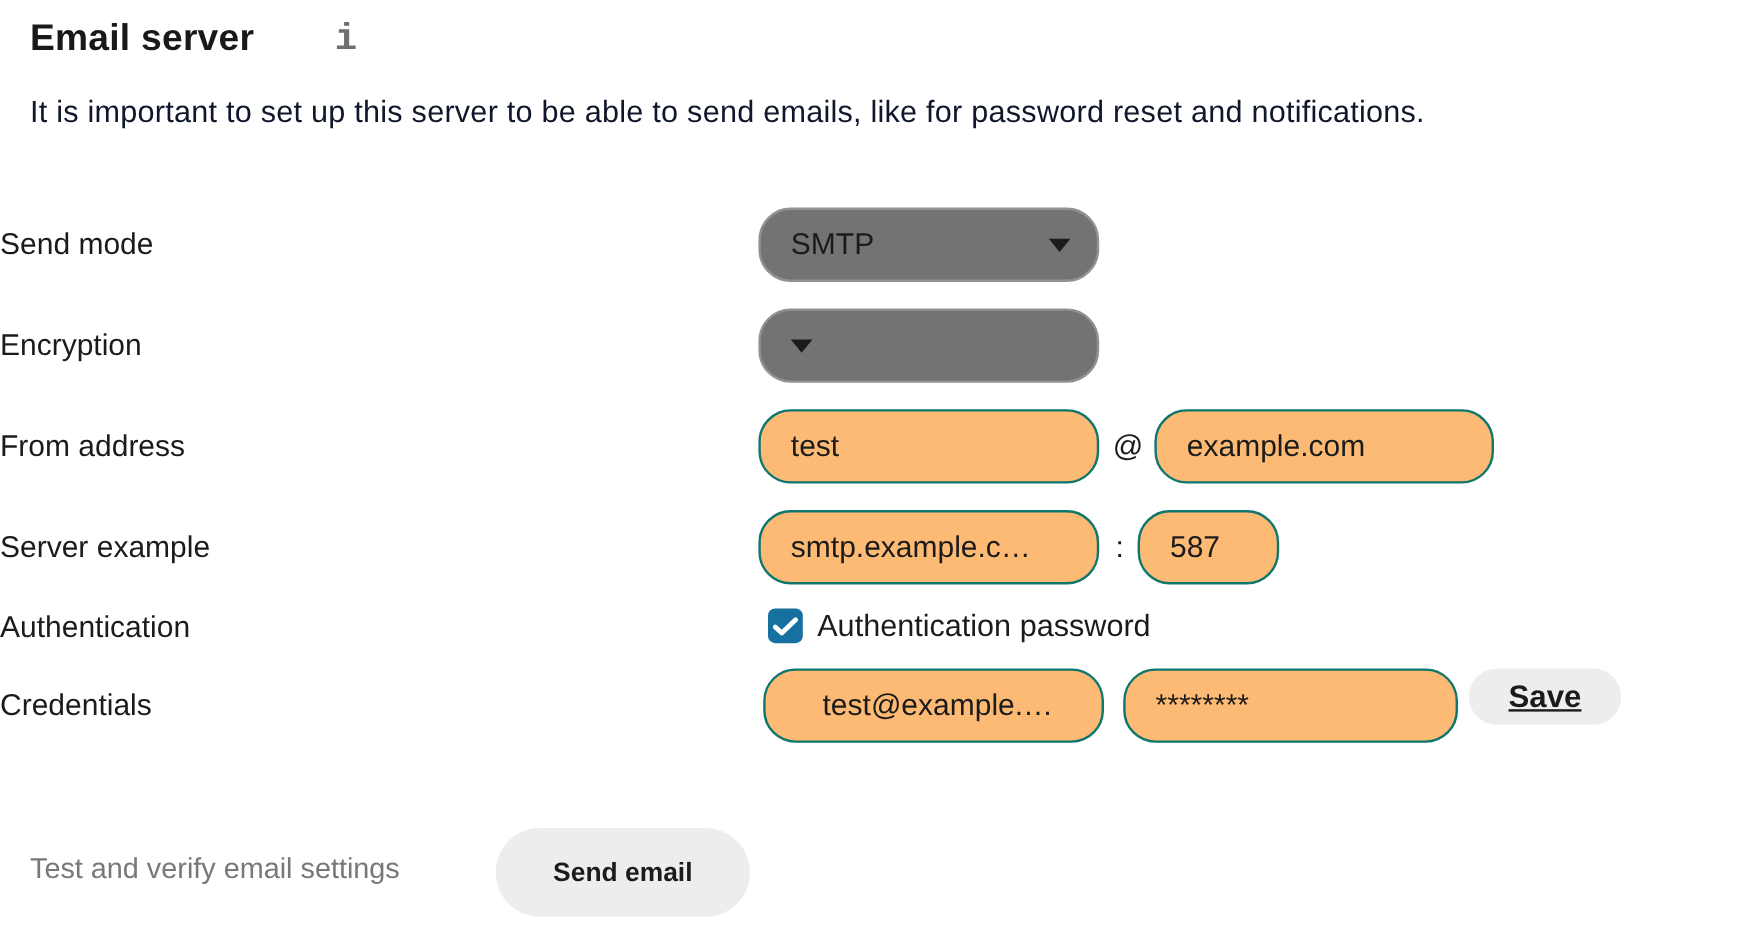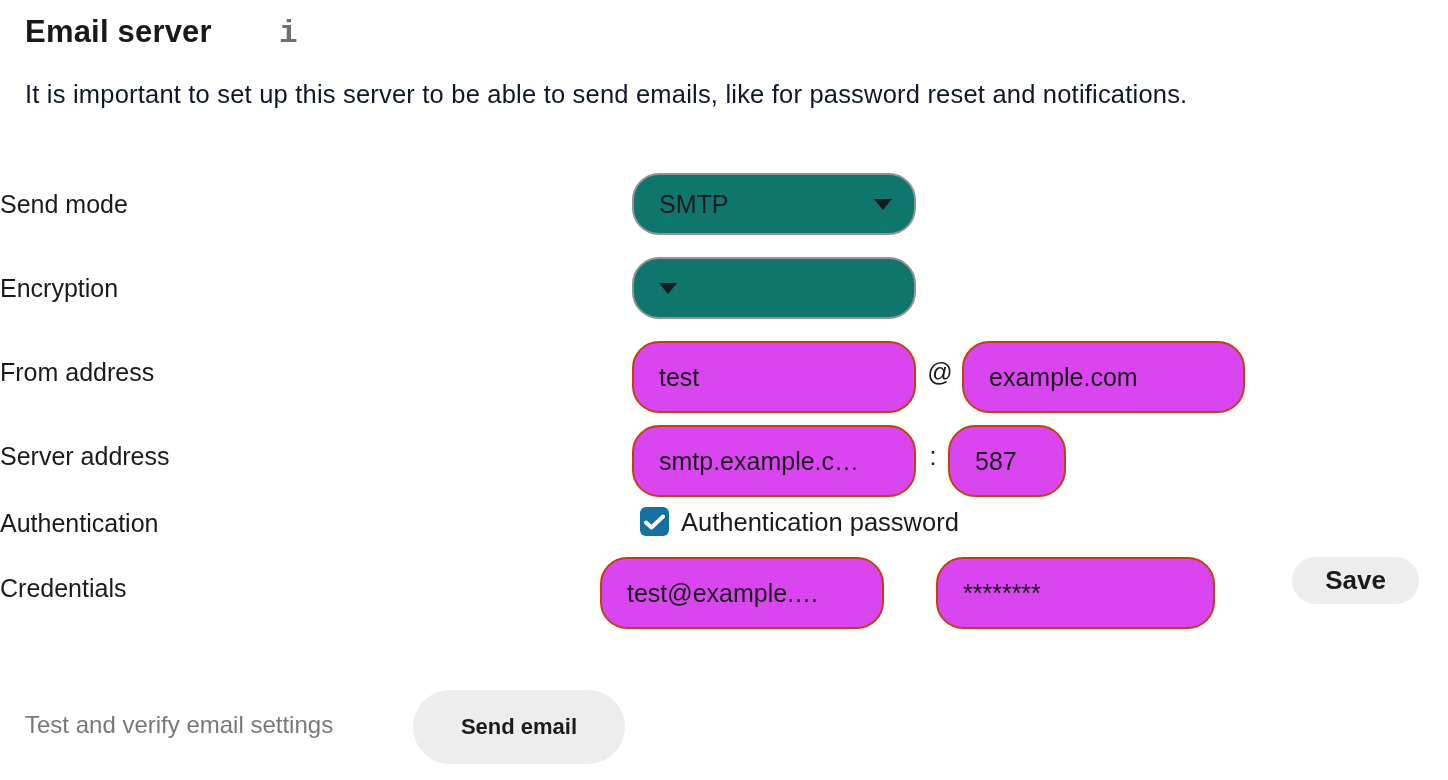--- a/index.html
+++ b/index.html
@@ -25,38 +25,38 @@
   .row-label {
     position: absolute; left: 0; width: 625px;
     font-size: 25px; color: #1b1b1b;
     line-height: 62px;
   }
   .row-label.short { line-height: 36px; }
 
   .select-box {
     position: absolute; left: 632px; width: 284px; height: 62px;
     border: 2px solid #929292; border-radius: 27px;
-    background: #0f766e; cursor: pointer;
+    background: #737373; cursor: pointer;
     display: flex; align-items: center;
     padding: 0 22px 0 25px; font-size: 25px; color: #1b1b1b;
   }
   .select-box .select-value {
     flex: 1; white-space: nowrap; overflow: hidden;
   }
   .caret-down {
     width: 0; height: 0; flex: none;
     border-left: 9px solid transparent;
     border-right: 9px solid transparent;
     border-top: 11px solid #1b1b1b;
   }
 
   .text-input {
-    position: absolute; height: 72px;
-    border: 2px solid #c2410c; border-radius: 27px;
-    background: #d946ef; padding: 0 18px 0 25px;
+    position: absolute; height: 62px;
+    border: 2px solid #0f766e; border-radius: 27px;
+    background: #fdba74; padding: 0 18px 0 25px;
     font-family: "Liberation Sans", sans-serif;
     font-size: 25px; color: #1b1b1b; outline: none;
   }
   .separator {
     position: absolute; font-size: 25px; color: #1b1b1b;
     line-height: 62px; text-align: center;
   }
 
   .checkbox {
     position: absolute; left: 640px; top: 507px;
@@ -70,21 +70,21 @@
     font-size: 25.5px; color: #1b1b1b; line-height: 34px; cursor: pointer;
   }
 
   .btn {
     position: absolute; background: #ededed; border: none;
     border-radius: 40px; cursor: pointer;
     font-family: "Liberation Sans", sans-serif;
     font-weight: 700; color: #1b1b1b;
     display: flex; align-items: center; justify-content: center;
   }
-  #save-button { left: 1292px; top: 557px; width: 127px; height: 47px; font-size: 26px; }
+  #save-button { left: 1224px; top: 557px; width: 127px; height: 47px; font-size: 26px; text-decoration: underline; }
   #send-email-button { left: 413px; top: 690px; width: 212px; height: 74px; font-size: 22px; }
 
   .test-label {
     position: absolute; left: 25px; top: 690px;
     font-size: 24px; color: #787878; line-height: 70px;
   }
 </style>
 </head>
 <body>
 
@@ -101,32 +101,32 @@
 <div class="row-label" style="top:257px">Encryption</div>
 <div class="select-box" style="top:257px">
   <span class="caret-down"></span>
 </div>
 
 <div class="row-label" style="top:341px">From address</div>
 <input class="text-input" style="left: 632px; top: 341px; width: 284px;" value="test">
 <span class="separator" style="left:924px; top:341px; width:32px">@</span>
 <input class="text-input" style="left: 962px; top: 341px; width: 283px;" value="example.com">
 
-<div class="row-label" style="top:425px">Server address</div>
+<div class="row-label" style="top:425px">Server example</div>
 <input class="text-input" style="left: 632px; top: 425px; width: 284px;" value="smtp.example.c…">
 <span class="separator" style="left:925px; top:425px; width:16px">:</span>
 <input class="text-input" style="left: 948px; top: 425px; width: 118px;" value="587">
 
 <div class="row-label short" style="top:505px">Authentication</div>
 <div class="checkbox" role="checkbox" aria-checked="true">
   <svg width="21" height="16" viewBox="0 0 21 16">
     <path d="M2 8.5 L7.5 13.5 L19 2.5" fill="none" stroke="#ffffff" stroke-width="4" stroke-linecap="round" stroke-linejoin="round"></path>
   </svg>
 </div>
 <label class="checkbox-label">Authentication password</label>
 
 <div class="row-label" style="top:557px">Credentials</div>
-<input class="text-input" style="left: 600px; top: 557px; width: 284px;" value="test@example.…">
+<input class="text-input" style="left: 636px; top: 557px; width: 284px; text-align: center;" value="test@example.…">
 <input class="text-input" style="left: 936px; top: 557px; width: 279px;" value="********">
 <button class="btn" id="save-button">Save</button>
 
 <div class="test-label">Test and verify email settings</div>
 <button class="btn" id="send-email-button">Send email</button>
 
 </body></html>

